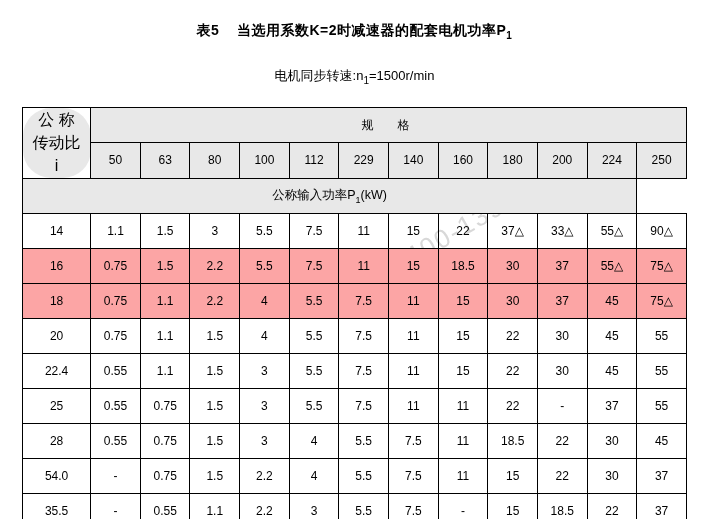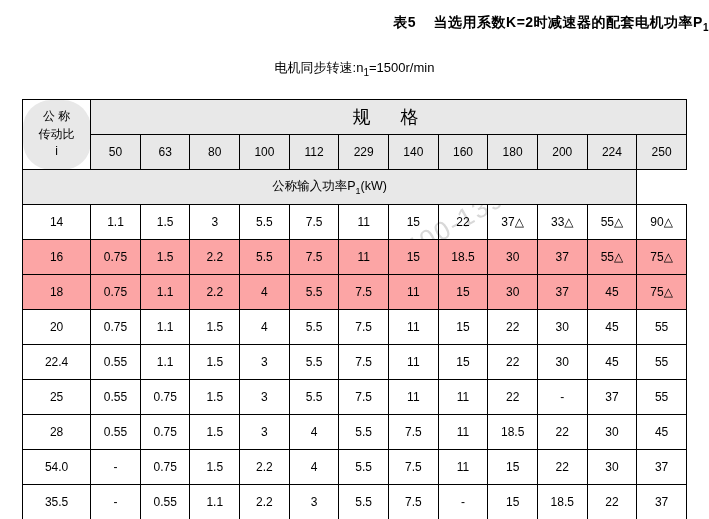--- a/index.html
+++ b/index.html
@@ -14,24 +14,24 @@
     color: #000;
     position: relative;
     overflow: hidden;
   }
   .page {
     position: relative;
     width: 709px;
     height: 519px;
   }
   .title {
-    text-align: right;
+    text-align: center;
     font-size: 14px;
     font-weight: bold;
-    margin-top: 14px;
+    margin-top: 22px;
     letter-spacing: 0.5px;
   }
   .title .sub {
     font-size: 10px;
     vertical-align: sub;
     font-weight: bold;
   }
   .subtitle {
     text-align: center;
     font-size: 13px;
@@ -65,27 +65,27 @@
   .hdr-gray {
     background: #e8e8e8;
   }
   .rowlabel-col {
     width: 68px;
   }
   .data-col {
     width: 49.5px;
   }
   .corner {
-    font-size: 12px;
+    font-size: 16px;
     line-height: 1.45;
     border-radius: 28px;
   }
   .guige {
     letter-spacing: 6px;
-    font-size: 18px;
+    font-size: 12px;
   }
   .power-row td {
     height: 30px;
     font-size: 12.5px;
   }
   .sub {
     font-size: 9px;
     vertical-align: sub;
   }
   .band {

